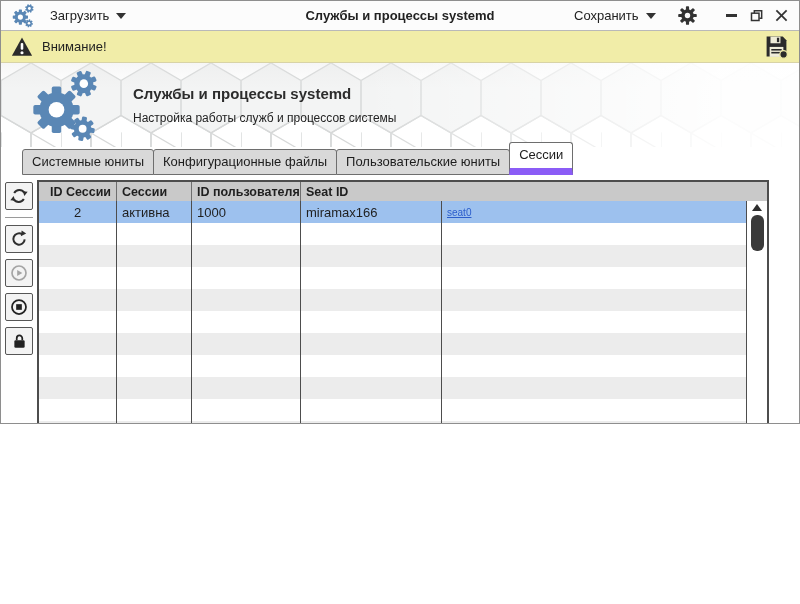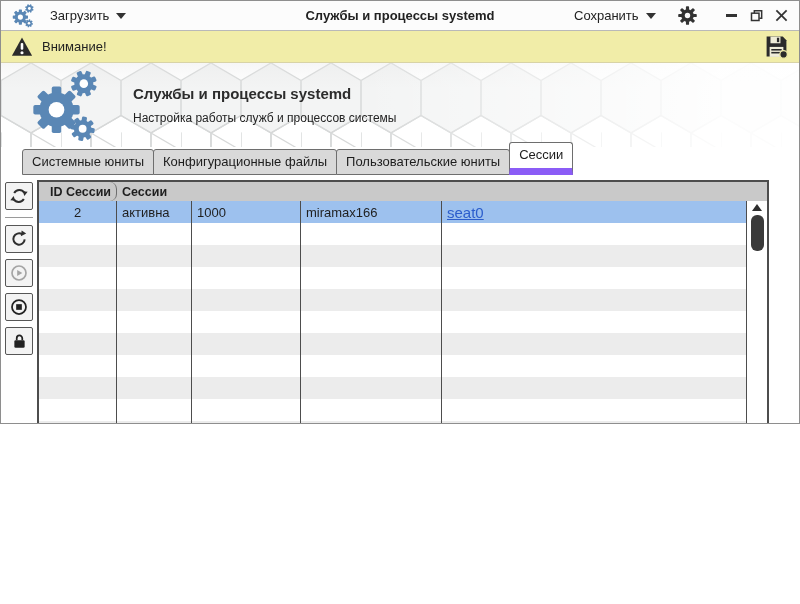--- a/index.html
+++ b/index.html
@@ -55,30 +55,30 @@
   .tbtn{ width:28px; height:28px; border:1px solid #565656; border-radius:2px;
          background:#f3f3f3; display:flex; align-items:center; justify-content:center; padding:0; }
   .tsep{ width:28px; height:0; border-top:1px solid #9a9a9a; margin:1px 0; }
 
   
   .table-frame{ border:2px solid #4d4d4d; height:416px; position:relative; background:#fff; }
   .tgrid{ display:grid; grid-template-columns:78px 75px 109px 141px 1fr; }
   .thead{ height:19px; background:#c9c9c9; font-weight:bold; font-size:12.5px; }
   .hcell{ border-right:1px solid #6e6e6e; padding:0 5px; display:flex; align-items:center; overflow:hidden; white-space:nowrap; }
   .hcell:last-child{ border-right:none; }
-  .hcell.right{ justify-content:flex-end;border-radius:7px; }
+  .hcell.right{ justify-content:flex-end; }
   .tbody{ position:absolute; top:19px; bottom:0; left:0; right:21px; overflow:hidden; }
   .trow{ height:22px; font-size:13px; }
   .trow.selected{ background:#9dc1ee; }
   .trow.alt{ background:#ececec; }
   .tcell{ border-right:1px solid #4d4d4d; padding:0 5px; display:flex; align-items:center;
           overflow:hidden; white-space:nowrap; }
   .tcell:last-child{ border-right:none; }
   .tcell.center{ justify-content:center; }
-  .cell-link{ color:#2b5dcc; font-size:15px; }
+  .cell-link{ color:#2b5dcc; font-size:10px; }
 
   
   .vscroll{ position:absolute; top:19px; right:0; bottom:0; width:21px; background:#fff;
             border-left:1px solid #4d4d4d; display:flex; flex-direction:column; align-items:center; }
   .sb-up{ margin-top:3px; width:0; height:0; border-left:5px solid transparent;
           border-right:5px solid transparent; border-bottom:7px solid #2e2e2e; }
   .sb-thumb{ width:13px; height:36px; background:#3a3a3a; border-radius:6px; margin-top:4px; }
   .sb-down{ margin-top:auto; margin-bottom:3px; width:0; height:0; border-left:5px solid transparent;
             border-right:5px solid transparent; border-top:7px solid #2e2e2e; }
 
@@ -287,20 +287,22 @@
           <rect x="5.5" y="10.3" width="13" height="9.7" rx="1.6" fill="#222"></rect>
           <path d="M8.5 10.3 V7.9 a3.5 3.5 0 0 1 7 0 v2.4" fill="none" stroke="#222" stroke-width="2.2"></path>
         </svg>
       </button>
     </div>
 
     <div class="table-frame">
       <div class="thead tgrid">
         <div class="hcell right">ID Сессии</div>
         <div class="hcell">Сессии</div>
+        <div class="hcell">ID пользователя</div>
+        <div class="hcell">Seat ID</div>
       </div>
       <div class="tbody">
         <div class="trow tgrid selected">
           <div class="tcell center">2</div>
           <div class="tcell">активна</div>
           <div class="tcell">1000</div>
           <div class="tcell">miramax166</div>
           <div class="tcell">
             <a class="cell-link" href="#">seat0</a>
           </div>

